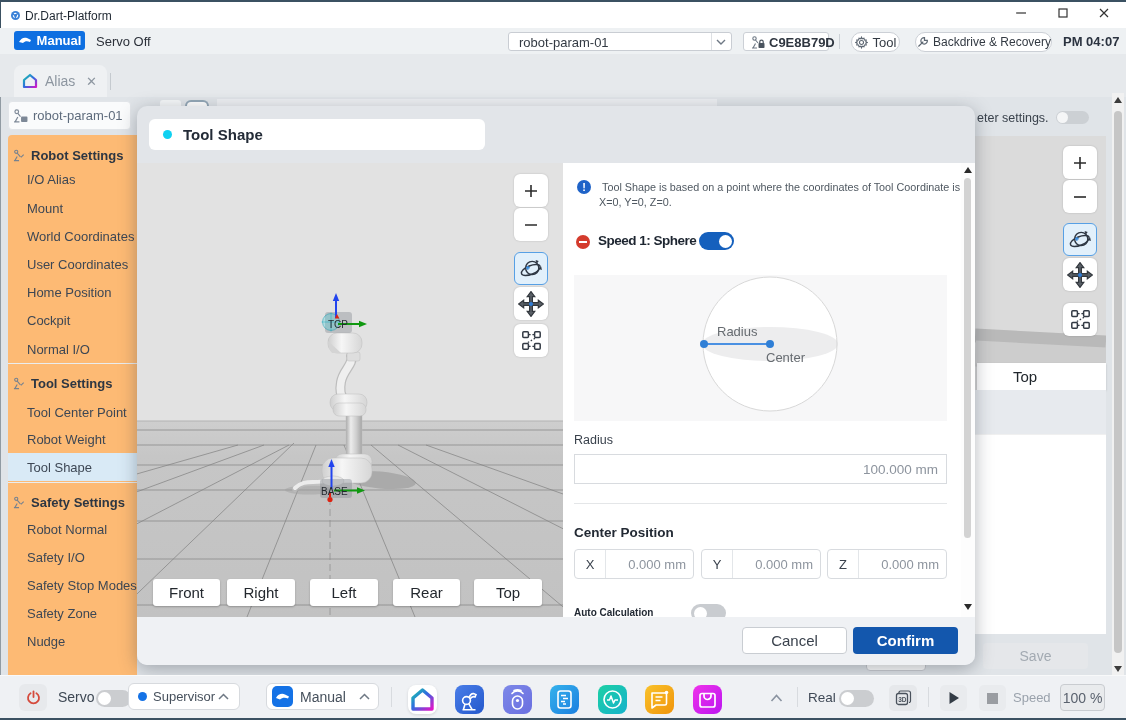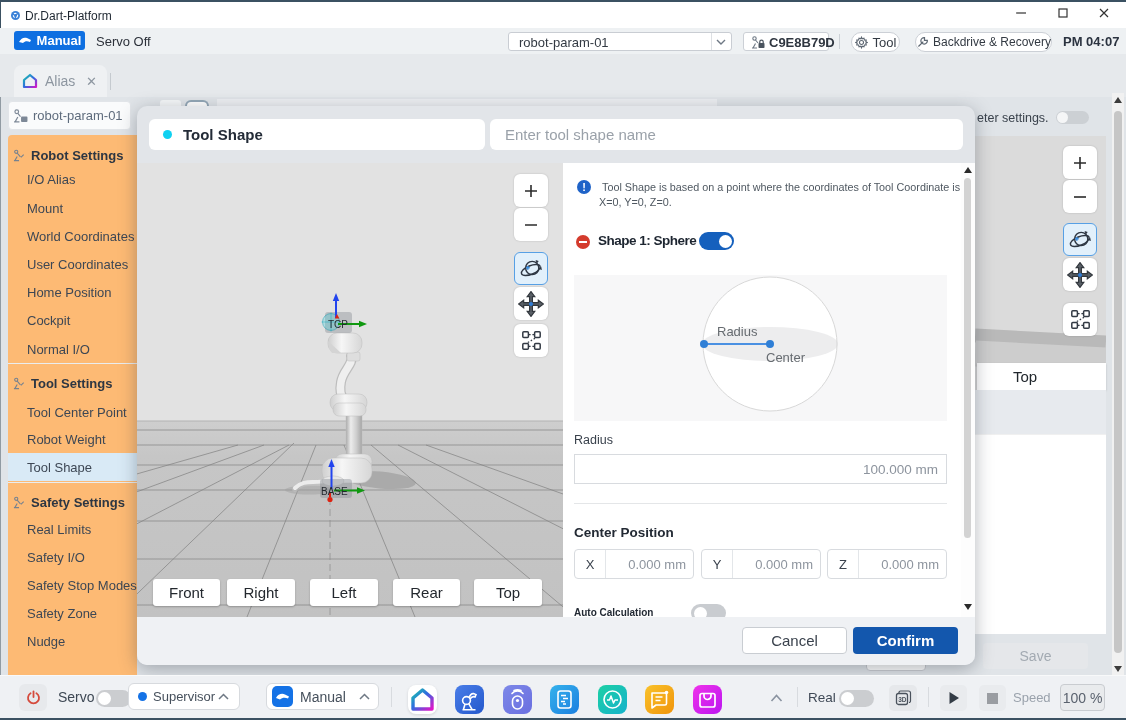--- a/index.html
+++ b/index.html
@@ -256,21 +256,21 @@
         <path d="M4.5 4 L8 8 M2 12 L4.5 7.5 M1 12 L6.5 12 M8.5 8.5 l3-3" stroke="#77828f" stroke-width="1.2" fill="none"></path>
       </svg>Tool Settings</div>
   <div class="mi" style="top:270px;">Tool Center Point</div>
   <div class="mi" style="top:297px;">Robot Weight</div>
   <div class="mi" style="top:325px;">Tool Shape</div>
   <div class="mdiv" style="top:347px;"></div>
   <div class="mh" style="top:360px;"><svg width="13" height="13" viewBox="0 0 14 13">
         <circle cx="3.5" cy="2.5" r="1.7" fill="none" stroke="#77828f" stroke-width="1.2"></circle>
         <path d="M4.5 4 L8 8 M2 12 L4.5 7.5 M1 12 L6.5 12 M8.5 8.5 l3-3" stroke="#77828f" stroke-width="1.2" fill="none"></path>
       </svg>Safety Settings</div>
-  <div class="mi" style="top:387px;">Real Limits</div>
+  <div class="mi" style="top:387px;">Robot Normal</div>
   <div class="mi" style="top:415px;">Safety I/O</div>
   <div class="mi" style="top:443px;">Safety Stop Modes</div>
   <div class="mi" style="top:471px;">Safety Zone</div>
   <div class="mi" style="top:499px;">Nudge</div>
 </div>
 
 <div class="abs" id="rp-text">eter settings.</div>
 <div class="abs" id="rp-toggle"></div>
 <div class="abs" id="rp-3d">
     <div id="rp-band1"></div>
@@ -326,23 +326,20 @@
 <svg class="abs" style="left:1114px; top:666px;" width="8" height="6" viewBox="0 0 8 6">
     <path d="M4 6 L0 0 H8 Z" fill="#3c3c3c"></path>
   </svg>
 
 <div class="abs" style="left:866px; top:650px; width:60px; height:21px; background:#fff; border:1px solid #c9ccd1; border-radius:4px;"></div>
 
 <div class="abs" id="modal">
   <div id="m-title">
       <span class="dot"></span>
       <span class="t">Tool Shape</span>
-    </div>
-  <div id="m-name">
-      <span>Enter tool shape name</span>
     </div>
 
   <div id="vp">
     <svg width="426" height="454" viewBox="0 0 426 454">
       <defs>
         <linearGradient id="colg" x1="0" y1="0" x2="1" y2="0">
           <stop offset="0" stop-color="#ababab"></stop>
             <stop offset=".3" stop-color="#ececec"></stop>
             <stop offset=".65" stop-color="#cecece"></stop>
             <stop offset="1" stop-color="#a5a5a5"></stop>
@@ -466,21 +463,21 @@
           <rect x="13.6" y="13.6" width="5.6" height="5.6" rx="1" fill="none" stroke="#333a44" stroke-width="1.5"></rect>
           <path d="M8 4.6 H13 M8 16.4 H13 M6.8 12.6 L14.2 8.2" stroke="#333a44" stroke-width="1.2" stroke-dasharray="1.6 1.8" fill="none"></path>
         </svg>
       </div>
   </div>
 
   <div id="m-right">
     <div id="m-info">!</div>
     <div id="m-infotext">&nbsp;Tool Shape is based on a point where the coordinates of Tool Coordinate is<br>X=0, Y=0, Z=0.</div>
     <div id="m-minus"></div>
-    <div id="m-shape">Shape 1: Sphere</div>
+    <div id="m-shape">Speed 1: Sphere</div>
     <div id="m-toggle"></div>
     <div id="m-diagram">
       <svg width="373" height="146" viewBox="0 0 373 146">
         <circle cx="196" cy="69" r="67" fill="#ffffff"></circle>
         <ellipse cx="196" cy="69" rx="68" ry="17" fill="#ededee"></ellipse>
         <circle cx="196" cy="69" r="67" fill="none" stroke="#d8d8d8" stroke-width="1"></circle>
         <line x1="130" y1="69" x2="196" y2="69" stroke="#4a90e2" stroke-width="2"></line>
         <circle cx="130" cy="69" r="4" fill="#2f7fd6"></circle>
         <circle cx="196" cy="69" r="4" fill="#2f7fd6"></circle>
         <text x="143" y="61" font-size="13" fill="#666b70" font-family="Liberation Sans">Radius</text>

